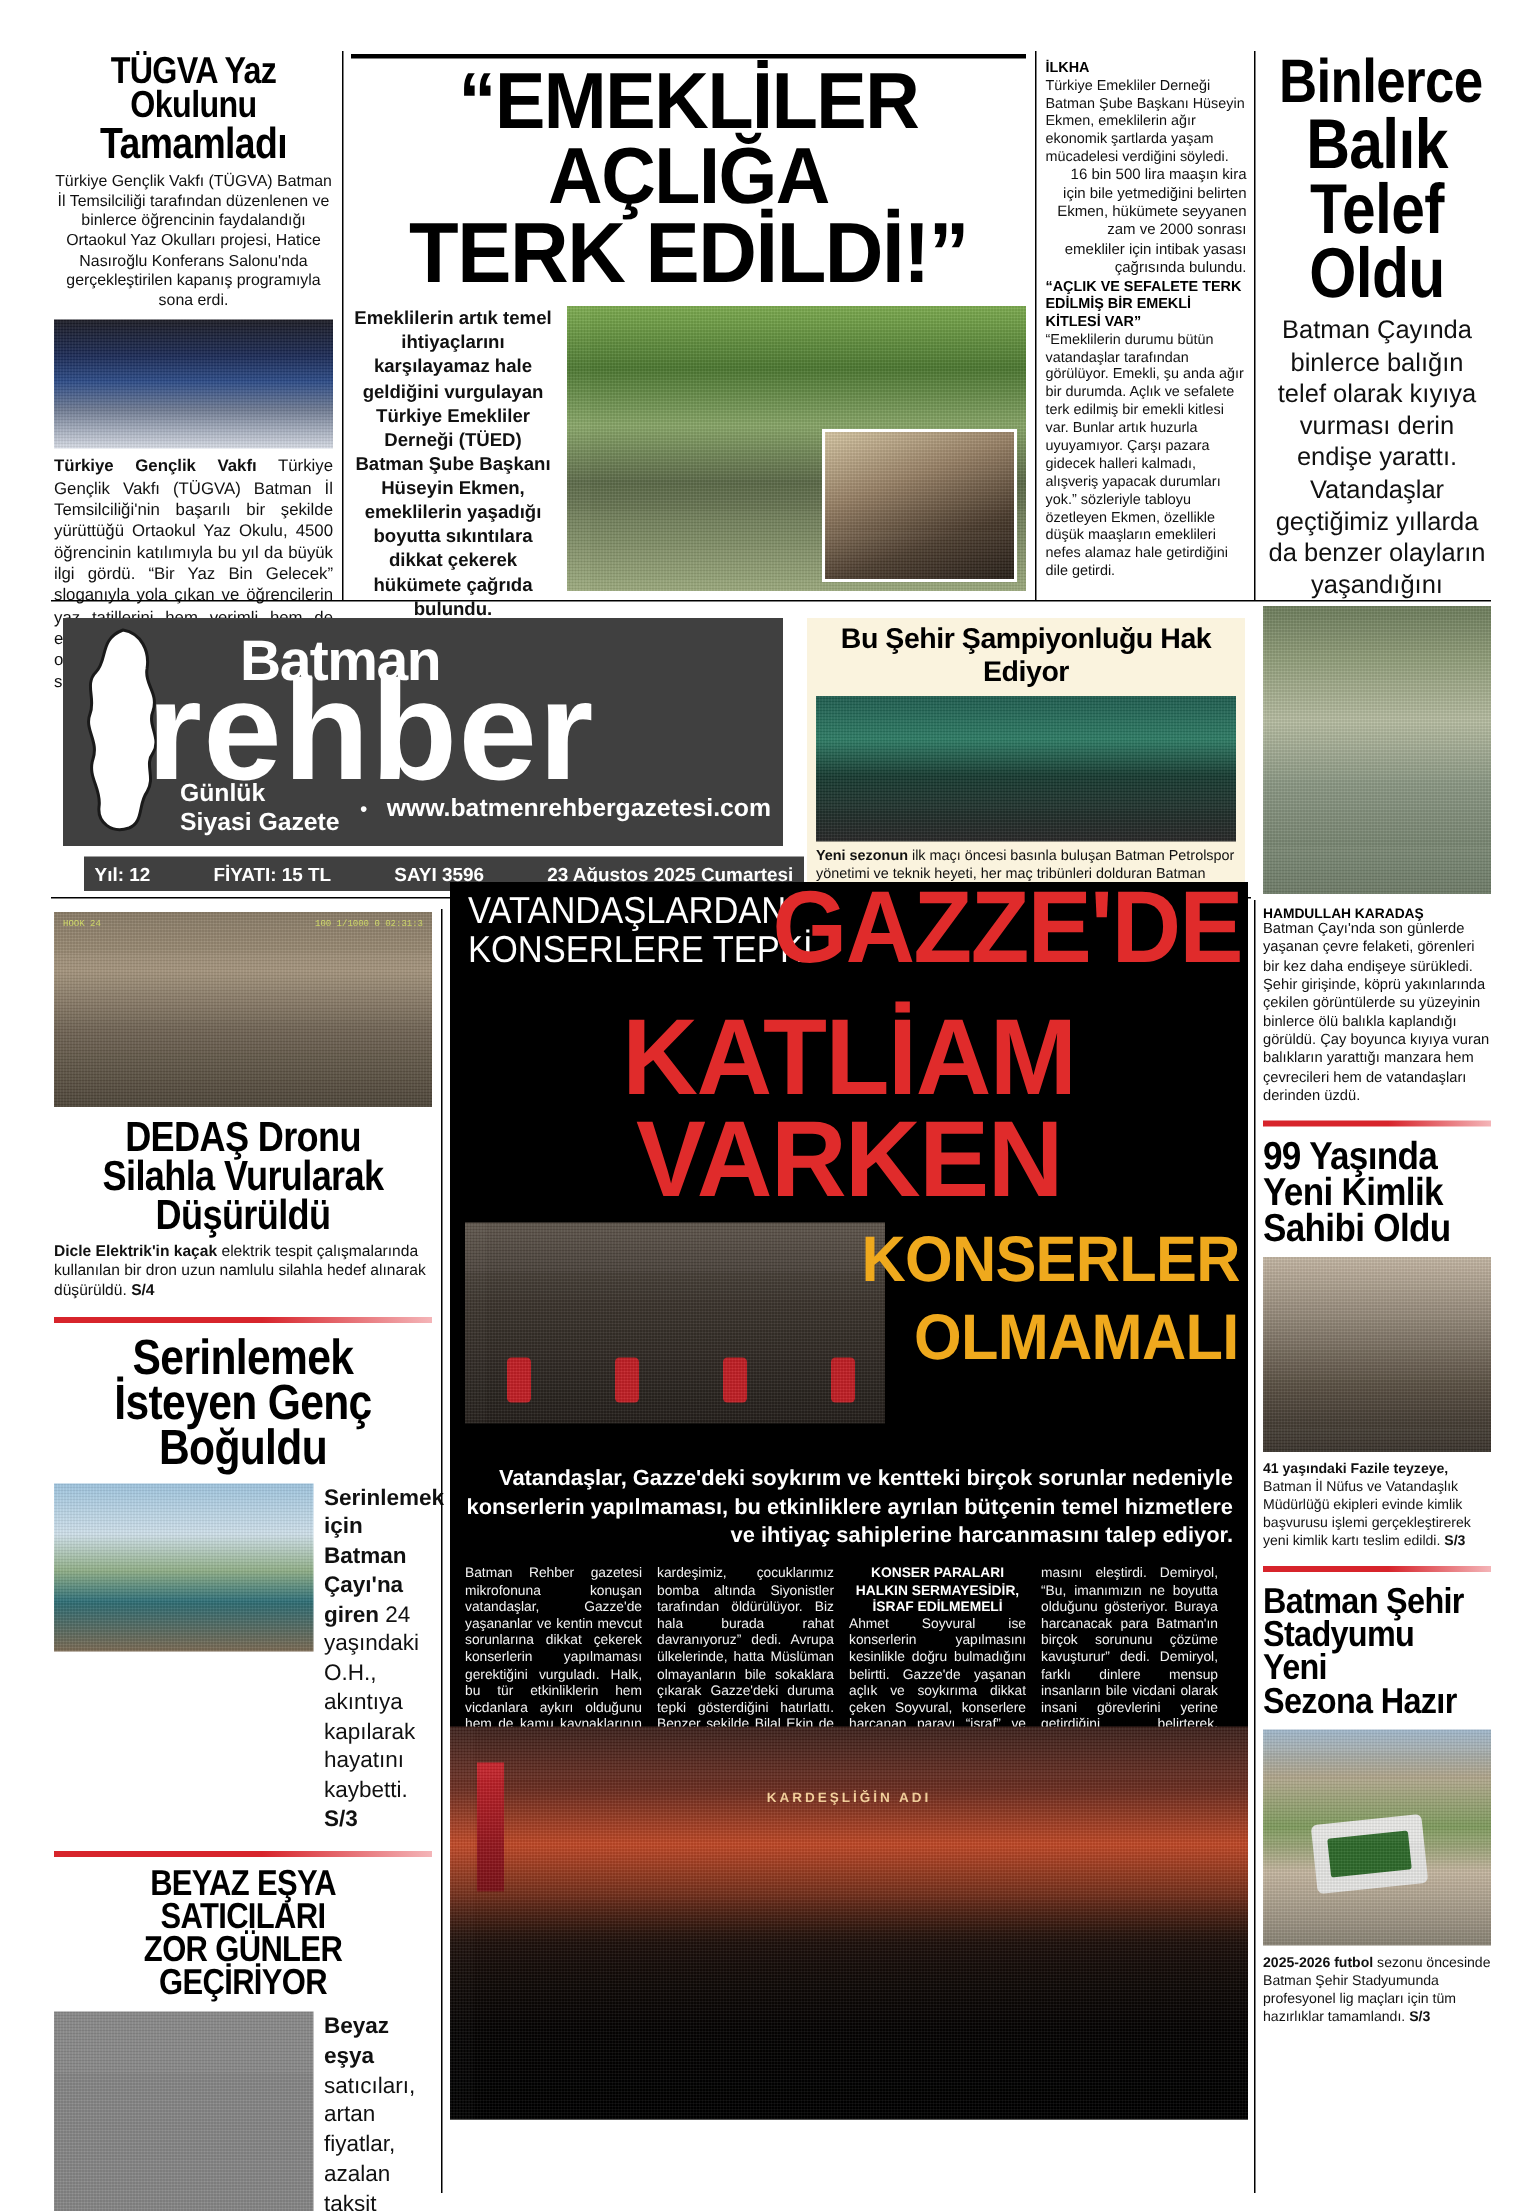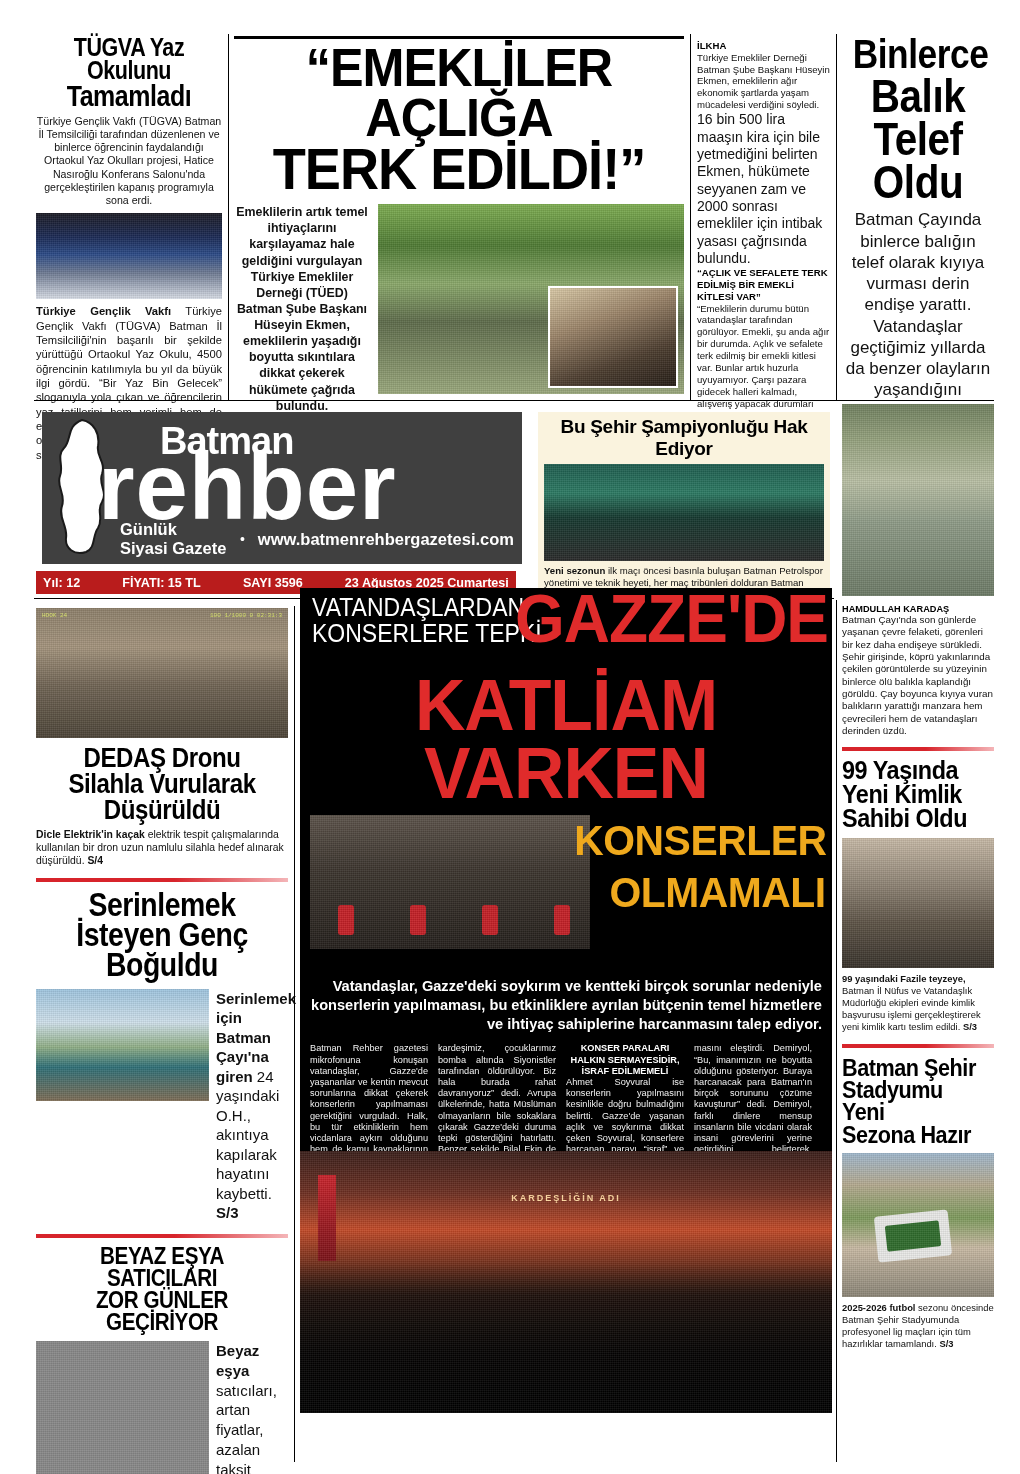--- a/index.html
+++ b/index.html
@@ -110,21 +110,21 @@
         <div class="ph ph-park grain" style="position:absolute;left:144px;top:0;width:306px;height:190px;"></div>
         <div class="ph ph-man grain" style="position:absolute;left:314px;top:82px;width:130px;height:102px;border:2px solid #fff;"></div>
       </div>
     </div>
 
     <div class="vline" style="left:690px;top:34px;height:366px;"></div>
 
     <div style="position:absolute;left:697px;top:40px;width:134px;">
       <div style="font-size:9.6px;font-weight:bold;line-height:1.22;color:#000;">İLKHA</div>
       <div style="font-size:9.6px;line-height:1.24;color:#111;">Türkiye Emekliler Derneği Batman Şube Başkanı Hüseyin Ekmen, emeklilerin ağır ekonomik şartlarda yaşam mücadelesi verdiğini söyledi.</div>
-      <div style="font-size:14px;line-height:1.24;color:#111;">16 bin 500 lira maaşın kira için bile yetmediğini belirten Ekmen, hükümete seyyanen zam ve 2000 sonrası emekliler için intibak yasası çağrısında bulundu.</div>
+      <div style="font-size:10px;line-height:1.24;color:#111;text-align:right;">16 bin 500 lira maaşın kira için bile yetmediğini belirten Ekmen, hükümete seyyanen zam ve 2000 sonrası emekliler için intibak yasası çağrısında bulundu.</div>
       <div style="font-size:9.6px;line-height:1.22;font-weight:bold;color:#000;">“AÇLIK VE SEFALETE TERK EDİLMİŞ BİR EMEKLİ KİTLESİ VAR”</div>
       <div style="font-size:9.6px;line-height:1.24;color:#111;">“Emeklilerin durumu bütün vatandaşlar tarafından görülüyor. Emekli, şu anda ağır bir durumda. Açlık ve sefalete terk edilmiş bir emekli kitlesi var. Bunlar artık huzurla uyuyamıyor. Çarşı pazara gidecek halleri kalmadı, alışveriş yapacak durumları yok.” sözleriyle tabloyu özetleyen Ekmen, özellikle düşük maaşların emeklileri nefes alamaz hale getirdiğini dile getirdi.</div>
     </div>
 
     <div class="vline" style="left:836px;top:34px;height:366px;"></div>
 
     <div style="position:absolute;left:842px;top:36px;width:152px;">
       <div class="hl" style="font-size:41px;">Binlerce</div>
       <div class="hl" style="font-size:47px;">Balık</div>
       <div class="hl" style="font-size:47px;">Telef</div>
@@ -144,21 +144,21 @@
       </svg>
       <div style="position:absolute;left:118px;top:8px;font-family:'Liberation Sans',sans-serif;font-weight:bold;font-size:38px;color:#fff;letter-spacing:-1px;">Batman</div>
       <div style="position:absolute;left:56px;top:28px;font-family:'Liberation Sans',sans-serif;font-weight:bold;font-size:94px;color:#fff;letter-spacing:1px;line-height:1;">rehber</div>
       <div style="position:absolute;left:78px;bottom:6px;width:394px;display:flex;align-items:center;justify-content:center;gap:13px;">
         <span style="font-family:'Liberation Sans Narrow','Liberation Sans',sans-serif;font-weight:bold;font-size:16.5px;color:#fff;">Günlük Siyasi Gazete</span>
         <span style="font-size:14px;color:#fff;">•</span>
         <span style="font-family:'Liberation Sans Narrow','Liberation Sans',sans-serif;font-weight:bold;font-size:16.5px;color:#fff;">www.batmenrehbergazetesi.com</span>
       </div>
     </div>
 
-    <div style="position:absolute;left:36px;top:165px;width:480px;height:23px;background:#b91c1c;display:flex;align-items:center;justify-content:space-around;color:#fff;font-size:12.6px;font-weight:bold;gap:28px;">
+    <div style="position:absolute;left:56px;top:165px;width:480px;height:23px;background:#404040;display:flex;align-items:center;justify-content:space-around;color:#fff;font-size:12.6px;font-weight:bold;gap:28px;">
       <span>Yıl: 12</span>
       <span>FİYATI: 15 TL</span>
       <span>SAYI 3596</span>
       <span>23 Ağustos 2025 Cumartesi</span>
     </div>
 
     <div style="position:absolute;left:538px;top:6px;width:292px;height:182px;background:#faf3de;padding:4px 6px;">
       <div style="font-family:'Liberation Sans Narrow','Liberation Sans',sans-serif;font-weight:bold;font-size:19px;text-align:center;color:#000;letter-spacing:-0.3px;">Bu Şehir Şampiyonluğu Hak Ediyor</div>
       <div class="ph ph-presser grain" style="height:97px;margin-top:4px;"></div>
       <div style="font-size:9.6px;line-height:1.26;margin-top:4px;color:#111;">
@@ -283,21 +283,21 @@
     </div>
 
     <div class="rule-red" style="margin-top:10px;"></div>
 
     <div style="margin-top:8px;">
       <div class="hl" style="font-size:26px;text-align:left;transform:scaleX(0.9);transform-origin:left;">99 Yaşında</div>
       <div class="hl" style="font-size:26px;text-align:left;transform:scaleX(0.9);transform-origin:left;">Yeni Kimlik</div>
       <div class="hl" style="font-size:26px;text-align:left;transform:scaleX(0.9);transform-origin:left;">Sahibi Oldu</div>
       <div class="ph ph-id grain" style="height:130px;margin-top:7px;"></div>
       <div style="font-size:9.4px;line-height:1.28;margin-top:5px;color:#111;">
-        <span style="font-weight:bold;">99 yaşındaki Fazile teyzeye,</span>
+        <span style="font-weight:bold;">41 yaşındaki Fazile teyzeye,</span>
         <span> Batman İl Nüfus ve Vatandaşlık Müdürlüğü ekipleri evinde kimlik başvurusu işlemi gerçekleştirerek yeni kimlik kartı teslim edildi. </span>
         <b>S/3</b>
       </div>
     </div>
 
     <div class="rule-red" style="margin-top:11px;"></div>
 
     <div style="margin-top:9px;">
       <div class="hl" style="font-size:24px;text-align:left;transform:scaleX(0.9);transform-origin:left;">Batman Şehir</div>
       <div class="hl" style="font-size:24px;text-align:left;transform:scaleX(0.9);transform-origin:left;">Stadyumu Yeni</div>

